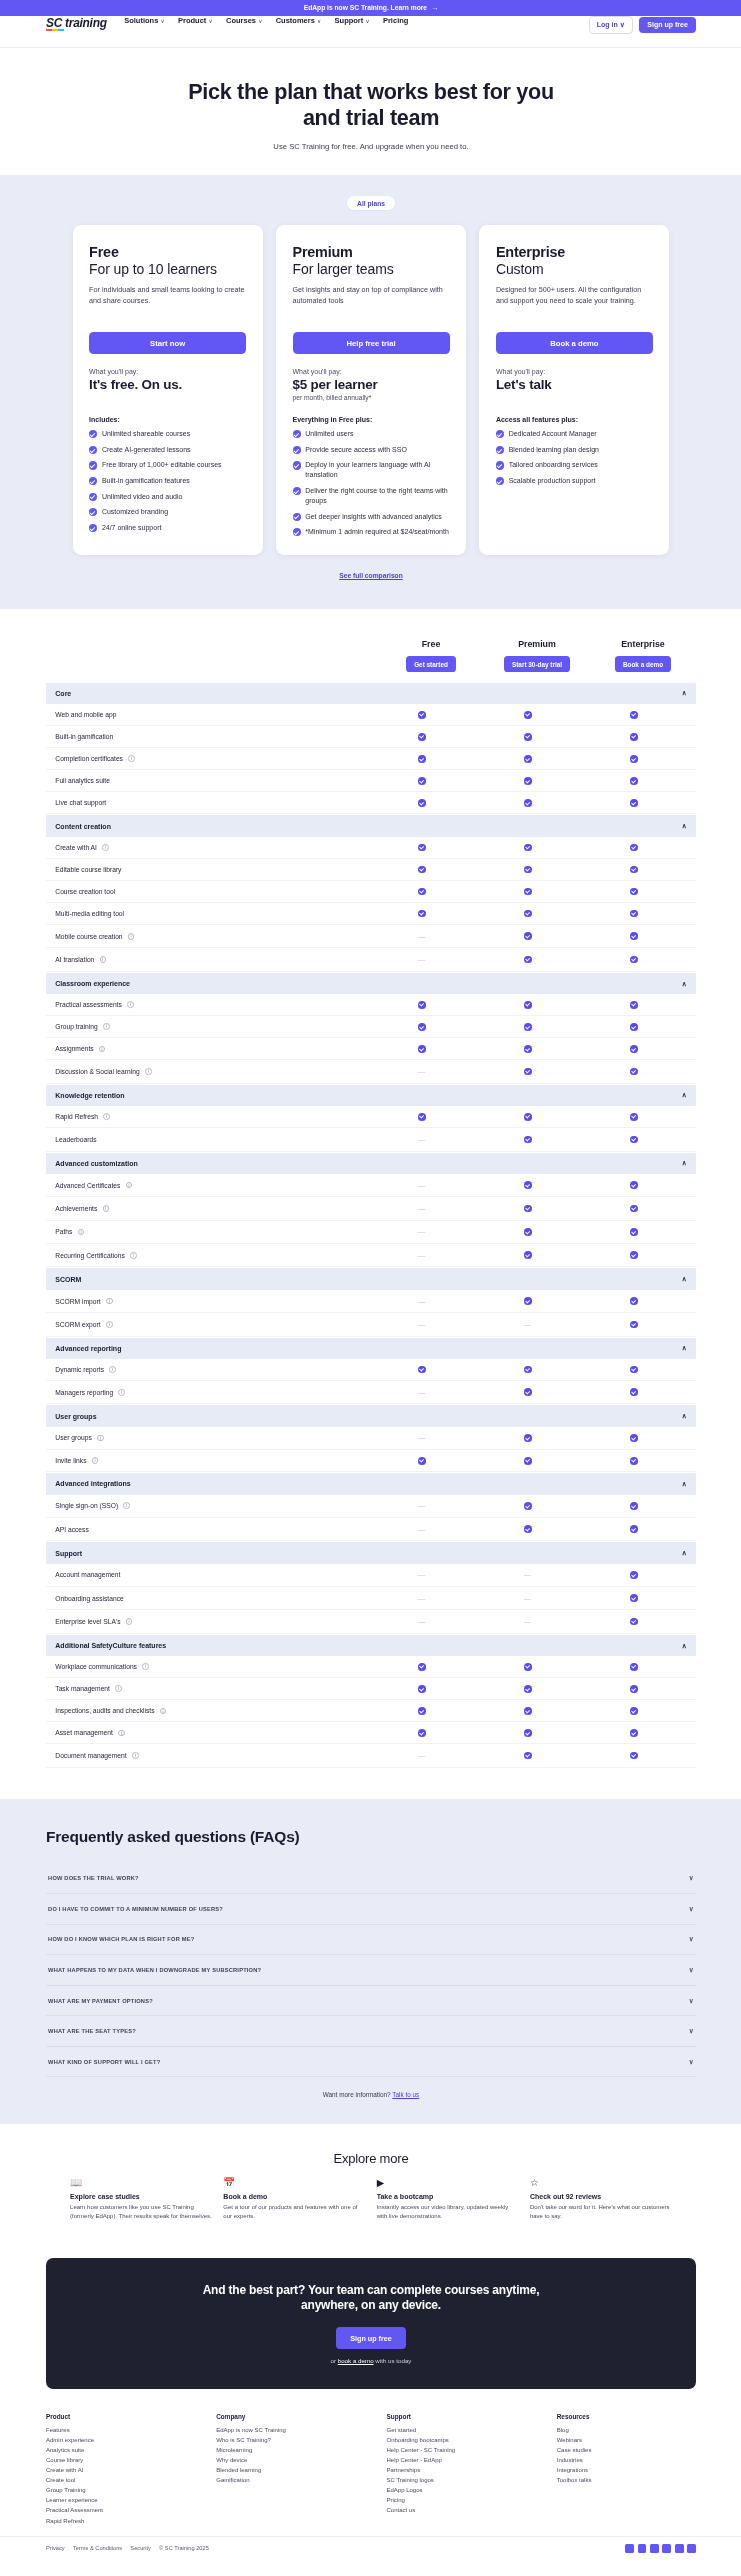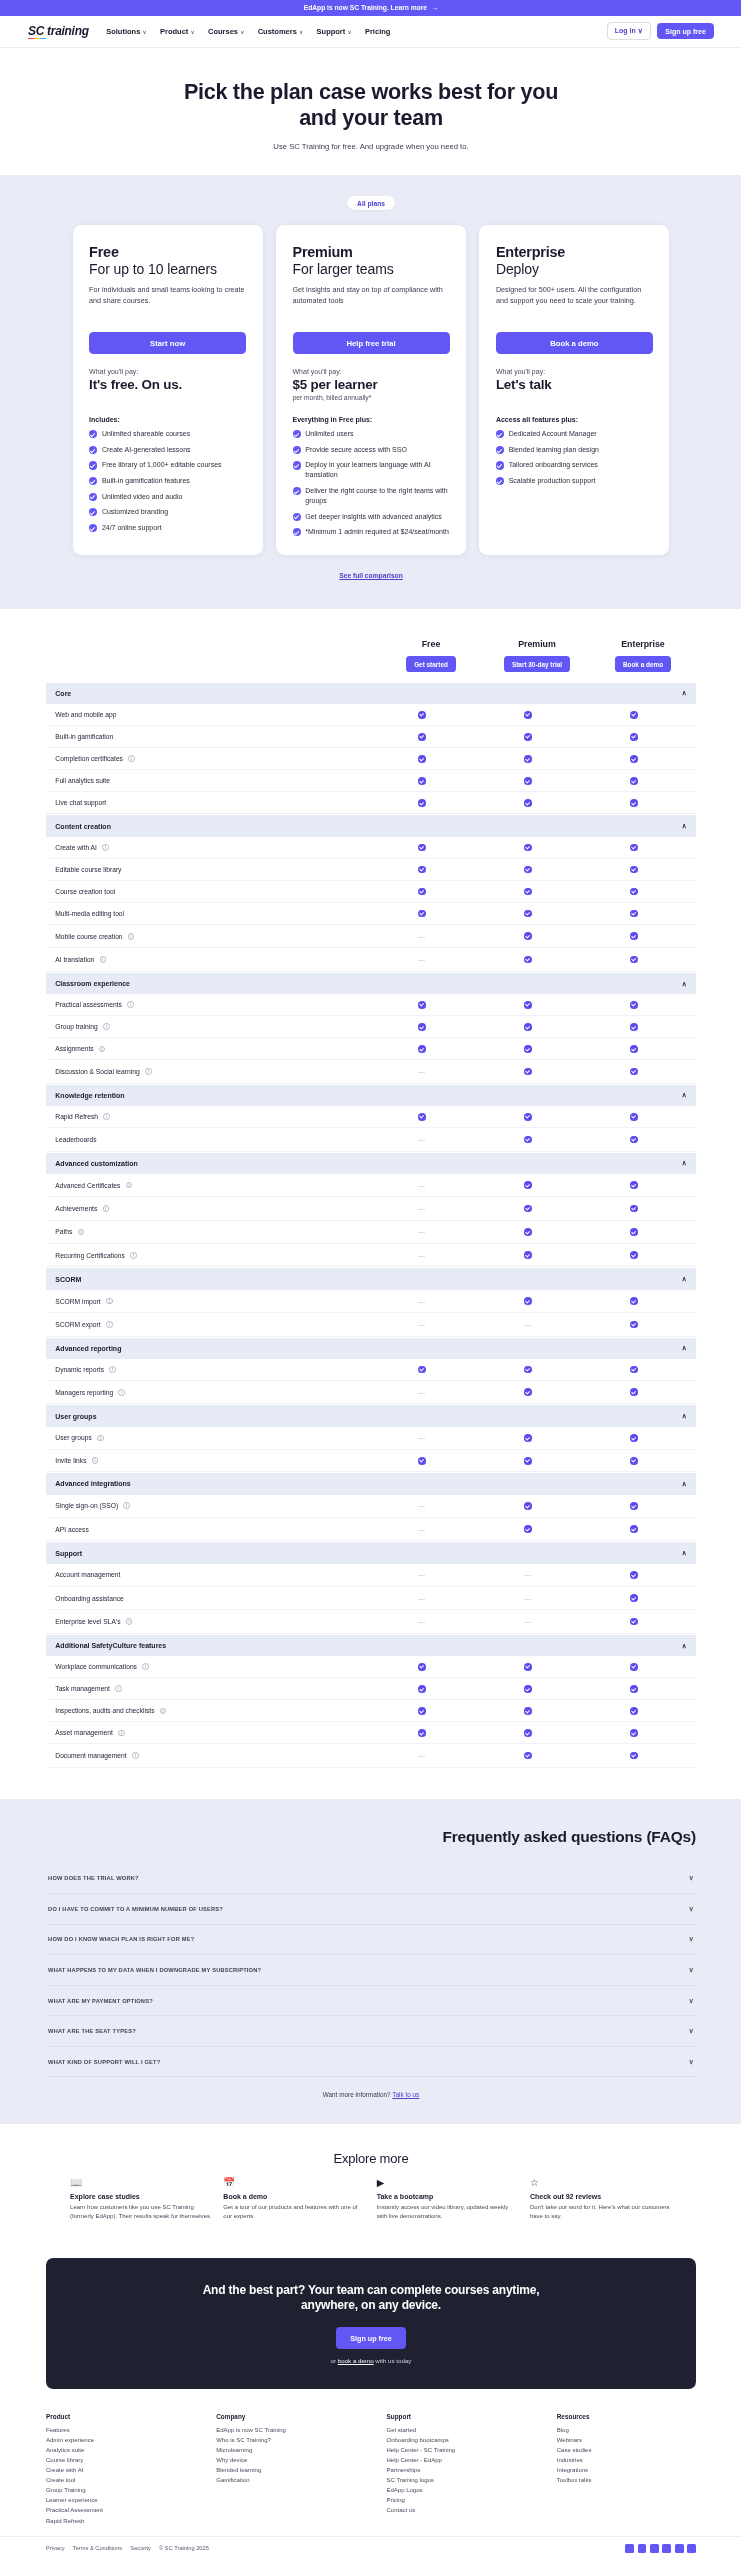--- a/index.html
+++ b/index.html
@@ -1,19 +1,19 @@
 <!DOCTYPE html>
 <html style="font-size:8.2px"><head>
 <meta charset="utf-8">
 <style>
   *{box-sizing:border-box;margin:0;padding:0}
   body{width:742px;font-family:"Liberation Sans",sans-serif;background:#fff;color:#1b1b2f;-webkit-font-smoothing:antialiased}
   .banner{background:#6257f5;color:#fff;height:15.5px;display:flex;align-items:center;justify-content:center;font-size:6.7px;font-weight:600}
   .banner .arrow{margin-left:4.1px;font-size:7.2px}
-  .nav{height:32px;display:flex;align-items:center;padding:0 28px;border-bottom:0.5px solid #ececf3;background:#fff}
+  .nav{height:32px;display:flex;align-items:flex-start;padding:0 46px;border-bottom:0.5px solid #ececf3;background:#fff}
   .logo{font-size:12px;font-weight:800;font-style:italic;letter-spacing:-0.3px;margin-right:17.5px;position:relative}
   .logo::after{content:"";position:absolute;left:0;bottom:-1px;width:17.5px;height:1.5px;background:linear-gradient(90deg,#ff4d4d 0 33%,#ffc400 33% 66%,#2bc3e8 66% 100%)}
   .navlinks{display:flex;gap:13.4px;font-size:7.5px;font-weight:700;align-items:center}
   .navlinks span.caret{font-weight:400;font-size:5.7px;margin-left:2.1px;color:#555}
   .navright{margin-left:auto;display:flex;align-items:center;gap:6.2px}
   .btn-outline{border:0.5px solid #ddd;border-radius:4.1px;padding:4.1px 7.2px;font-size:7px;font-weight:600;color:#4b43c9;background:#fff;cursor:pointer}
   .btn-primary{background:#6257f5;color:#fff;border:none;border-radius:4.1px;padding:4.6px 8.2px;font-size:7px;font-weight:700;cursor:pointer}
   .hero{text-align:center;padding:31px 0 24px}
   .hero h1{font-size:21.6px;line-height:1.22;font-weight:800;letter-spacing:-0.3px;max-width:381px;margin:0 auto}
   .hero p{margin-top:11.3px;font-size:7.7px;color:#3c3c4f}
@@ -43,21 +43,21 @@
   .grp{background:#e7ebf5;display:flex;align-items:center;padding:6.7px 9.3px;font-size:7px;font-weight:700;margin-top:1px}
   .grp .chev{margin-left:auto;font-size:6.7px;color:#333}
   .row{display:flex;align-items:center;padding:6.7px 9.3px;border-bottom:0.5px solid #f1f1f6;font-size:6.7px}
   .row .fcol{flex:1;display:flex;align-items:center;gap:5.2px;color:#25253a}
   .row .pcol{width:106px;text-align:center;display:flex;justify-content:center}
   .info{width:6.7px;height:6.7px;border:0.5px solid #b9b9c8;border-radius:50%;font-size:4.6px;line-height:5.7px;text-align:center;color:#8a8a9c;flex:0 0 6.7px}
   .tick{width:7.7px;height:7.7px;border-radius:50%;background:#5a4bef;position:relative}
   .tick::after{content:"";position:absolute;left:2.2px;top:1.6px;width:2.1px;height:3.3px;border:solid #fff;border-width:0 1px 1px 0;transform:rotate(45deg)}
   .dash{color:#c3c3d0;font-size:7.2px}
   .faq-sec{background:#e9ecf6;padding:29px 46px 26px;margin-top:15.5px}
-  .faq-sec h2{text-align:right;font-size:15.5px;font-weight:800;letter-spacing:-0.2px;margin-bottom:17.5px}
+  .faq-sec h2{text-align:left;font-size:15.5px;font-weight:800;letter-spacing:-0.2px;margin-bottom:17.5px}
   .faq{display:flex;align-items:center;padding:10.8px 2.1px;border-bottom:0.5px solid #dadfee;font-size:5.7px;font-weight:700;letter-spacing:0.2px;color:#3e3e55;text-transform:uppercase}
   .faq .chev{margin-left:auto;font-size:6.7px;color:#555}
   .morefaq{text-align:center;margin-top:13.4px;font-size:6.4px;color:#3a3a50}
   .morefaq a{color:#4b43c9;text-decoration:underline}
   .explore{padding:27px 46px 20.6px;background:#fff;text-align:center}
   .explore h2{font-size:13px;font-weight:400;margin-bottom:11px;letter-spacing:-0.2px}
   .excards{display:flex;gap:11.3px;justify-content:center}
   .excard{flex:1;text-align:left;max-width:142px}
   .exicon{font-size:9.8px;margin-bottom:5.2px;display:block}
   .excard b{display:block;font-size:7px;font-weight:800;margin-bottom:3.1px}
@@ -94,21 +94,21 @@
     <div><span>Support</span><span class="caret">∨</span></div>
     <div>Pricing</div>
   </div>
   <div class="navright">
     <button class="btn-outline">Log in ∨</button>
     <button class="btn-primary">Sign up free</button>
   </div>
 </div>
 
 <div class="hero">
-  <h1>Pick the plan case works best for you and your team</h1>
+  <h1>Pick the plan that works best for you and trial team</h1>
   <p>Use SC Training for free. And upgrade when you need to.</p>
 </div>
 
 <div class="plans-wrap">
   <div class="toggle">
     <div class="pill">All plans</div>
   </div>
   <div class="cards">
 
     <div class="card">
@@ -180,21 +180,21 @@
           <span>Get deeper insights with advanced analytics</span>
         </div>
       <div class="feat">
           <span class="chk"></span>
           <span>*Minimum 1 admin required at $24/seat/month</span>
         </div>
     </div>
 
     <div class="card">
       <h2>Enterprise</h2>
-      <h3>Deploy</h3>
+      <h3>Custom</h3>
       <div class="desc">Designed for 500+ users. All the configuration and support you need to scale your training.</div>
       <button class="cta">Book a demo</button>
       <div class="paylabel">What you'll pay:</div>
       <div class="price">Let's talk</div>
       <div class="subprice"></div>
       <div class="inclhead">Access all features plus:</div>
       <div class="feat">
           <span class="chk"></span>
           <span>Dedicated Account Manager</span>
         </div>

